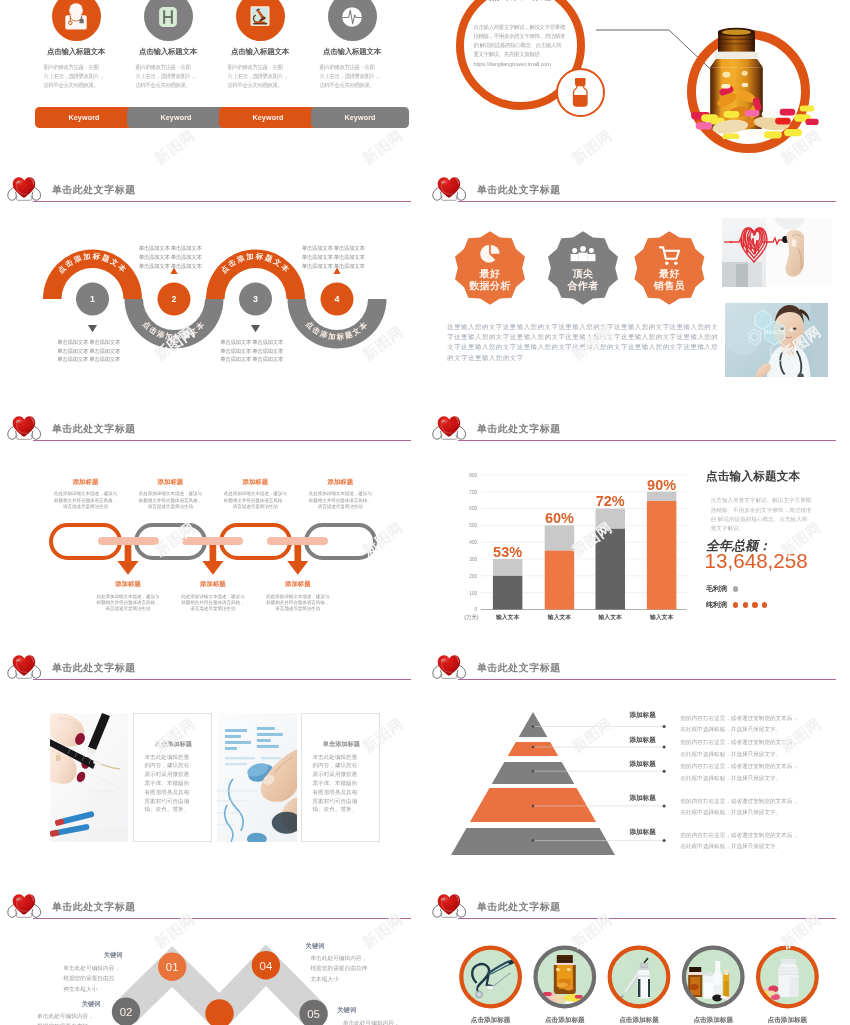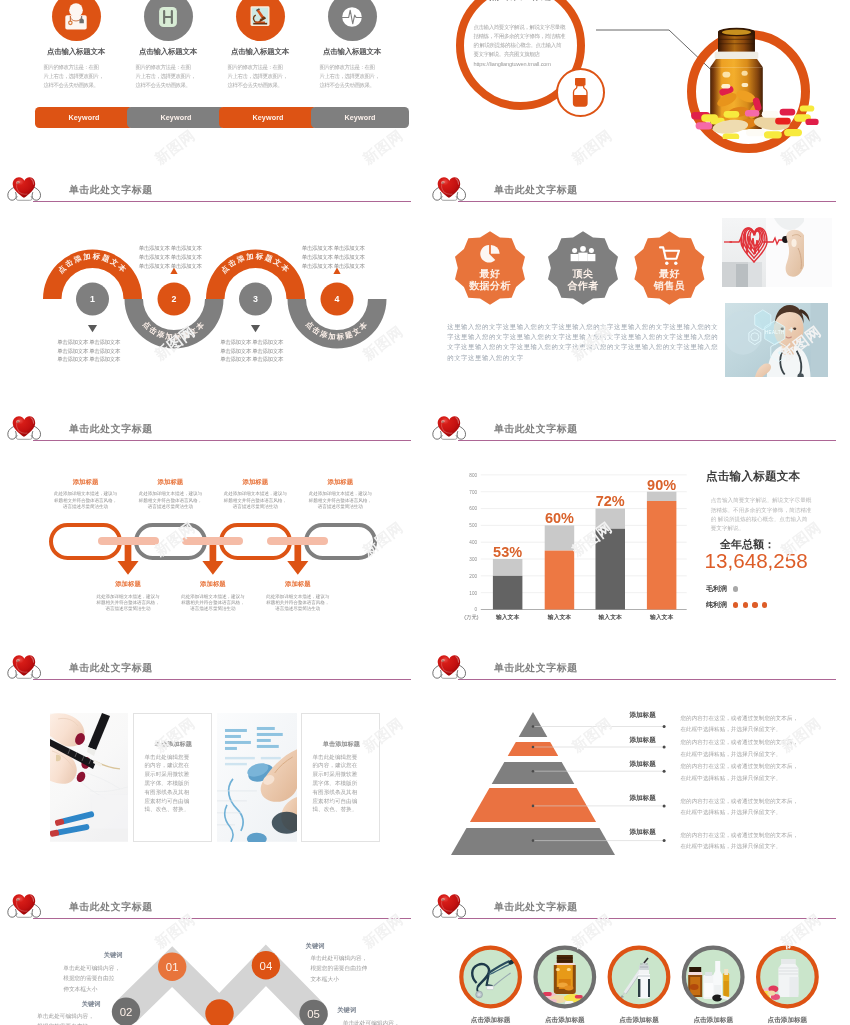--- a/index.html
+++ b/index.html
@@ -10,21 +10,21 @@
   .page{position:relative;width:850px;height:1025px;overflow:hidden;background:#fff;}
   .slide{position:absolute;width:425px;height:239px;overflow:hidden;background:#fff;}
   
   .wmlayer{position:absolute;left:0;top:0;width:850px;height:1025px;overflow:hidden;z-index:40;pointer-events:none;}
   .wm{position:absolute;width:60px;height:18px;font-weight:700;color:#f2f2f2;white-space:nowrap;
       transform:translate(-50%,-50%) rotate(-37deg);pointer-events:none;
       font-size:14.6px;letter-spacing:0.6px;line-height:18px;text-align:center;}
   
   .shead{position:absolute;left:0;top:0;width:425px;height:36px;}
   .shead .rule{position:absolute;left:33px;top:29.8px;width:378px;height:1.1px;background:#ad6695;}
-  .shead .ttl{position:absolute;left:51.9px;top:13.5px;font-size:9.9px;font-weight:700;color:#808080;letter-spacing:0.6px;line-height:1;margin-left:17px;}
+  .shead .ttl{position:absolute;left:51.9px;top:13.5px;font-size:9.9px;font-weight:700;color:#808080;letter-spacing:0.6px;line-height:1;}
   .heartwrap{position:absolute;left:7.1px;top:5.4px;width:34.7px;height:26.4px;}
 
   
   .sld-cards .card{position:absolute;top:0;width:92px;height:239px;}
   .sld-cards .icircle{position:absolute;left:21.5px;top:61px;width:49px;height:49px;border-radius:50%;
       display:flex;align-items:center;justify-content:center;}
   .sld-cards .icircle.orange{background:#dd5314;}
   .sld-cards .icircle.gray{background:#7f7f7f;}
   .sld-cards .ctitle{position:absolute;left:-6px;top:116.5px;width:104px;text-align:center;
       font-size:7.5px;font-weight:700;color:#58585a;letter-spacing:-0.22px;line-height:1;}
@@ -64,21 +64,21 @@
   .sld-chain .link{position:absolute;width:73.5px;height:37px;border-radius:18.5px;border-style:solid;border-width:4.4px;}
   .sld-chain .cbar{position:absolute;width:61px;height:8.8px;border-radius:4.4px;background:#f5bca7;}
   .sld-chain .arrows{position:absolute;left:0;top:0;}
   .sld-chain .ctop,.sld-chain .cbot{position:absolute;width:73px;text-align:center;}
   .sld-chain .cttl{font-size:6.4px;font-weight:700;color:#e8743b;line-height:1;margin-bottom:6.2px;}
   .sld-chain .cbd{font-size:4.6px;line-height:1.4;color:#8f8f8f;white-space:nowrap;letter-spacing:-0.08px;}
   
   .sld-chart .chsvg{position:absolute;left:0;top:0;}
   .sld-chart .sideTtl{position:absolute;left:281px;top:59px;font-size:11.6px;font-weight:700;color:#3d3d3d;letter-spacing:.2px;}
     .sld-chart .sideBody{position:absolute;left:285.7px;top:86.3px;width:108px;font-size:5.6px;line-height:1.68;color:#b6b6b6;white-space:nowrap;}
-  .sld-chart .totLbl{position:absolute;left:295px;top:126.6px;font-size:11px;font-weight:700;color:#3d3d3d;}
+  .sld-chart .totLbl{position:absolute;left:281px;top:126.6px;font-size:13px;font-weight:700;color:#3d3d3d;font-style:italic;}
   .sld-chart .totVal{position:absolute;left:279.6px;top:139.2px;font-size:20.6px;font-weight:400;color:#dd5d28;letter-spacing:0;}
   .sld-chart .lg{position:absolute;left:281px;display:flex;align-items:center;}
   .sld-chart .lg1{top:174px;}
   .sld-chart .lg2{top:190px;}
   .sld-chart .lgt{font-size:7px;font-weight:700;color:#3d3d3d;}
   .sld-chart .dots{margin-left:6px;display:flex;align-items:center;gap:4.3px;}
   .sld-chart .d{display:block;width:5.4px;height:5.4px;border-radius:50%;}
   .sld-chart .d.g{background:#a8a8a8;}
   .sld-chart .d.o{background:#dd5d28;}
   

